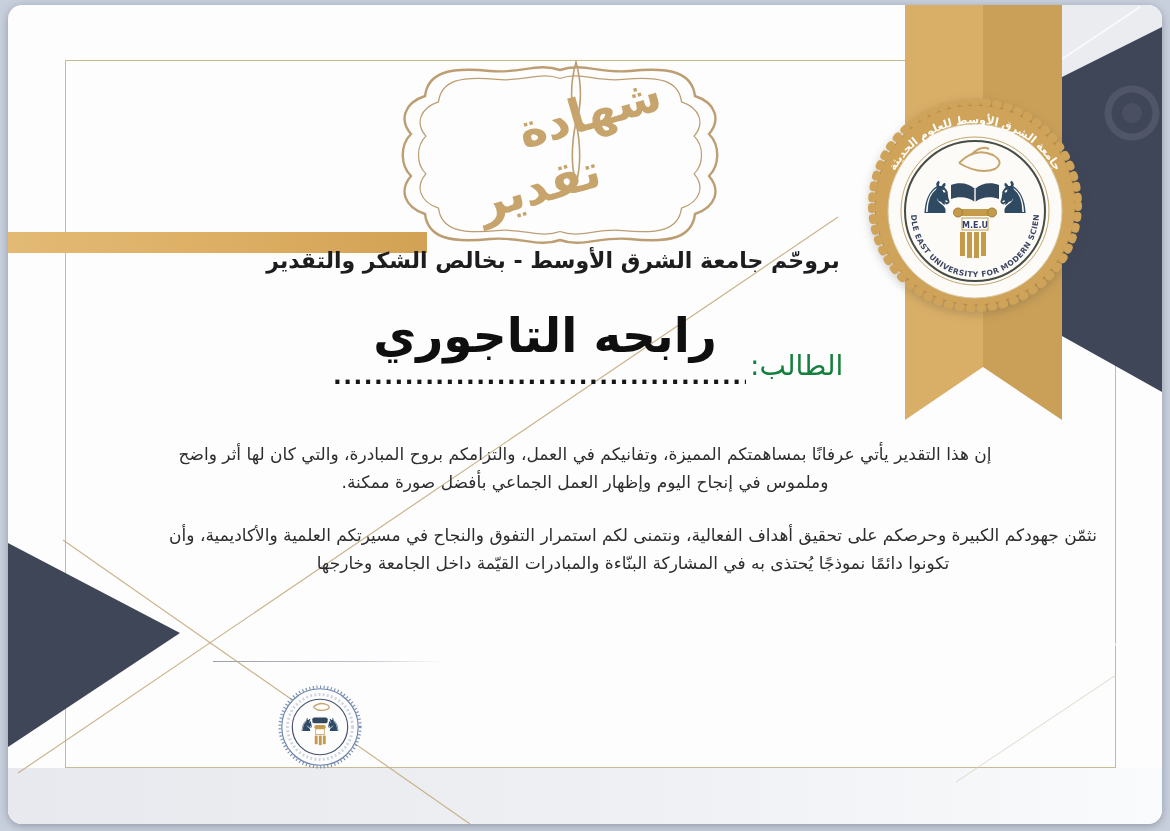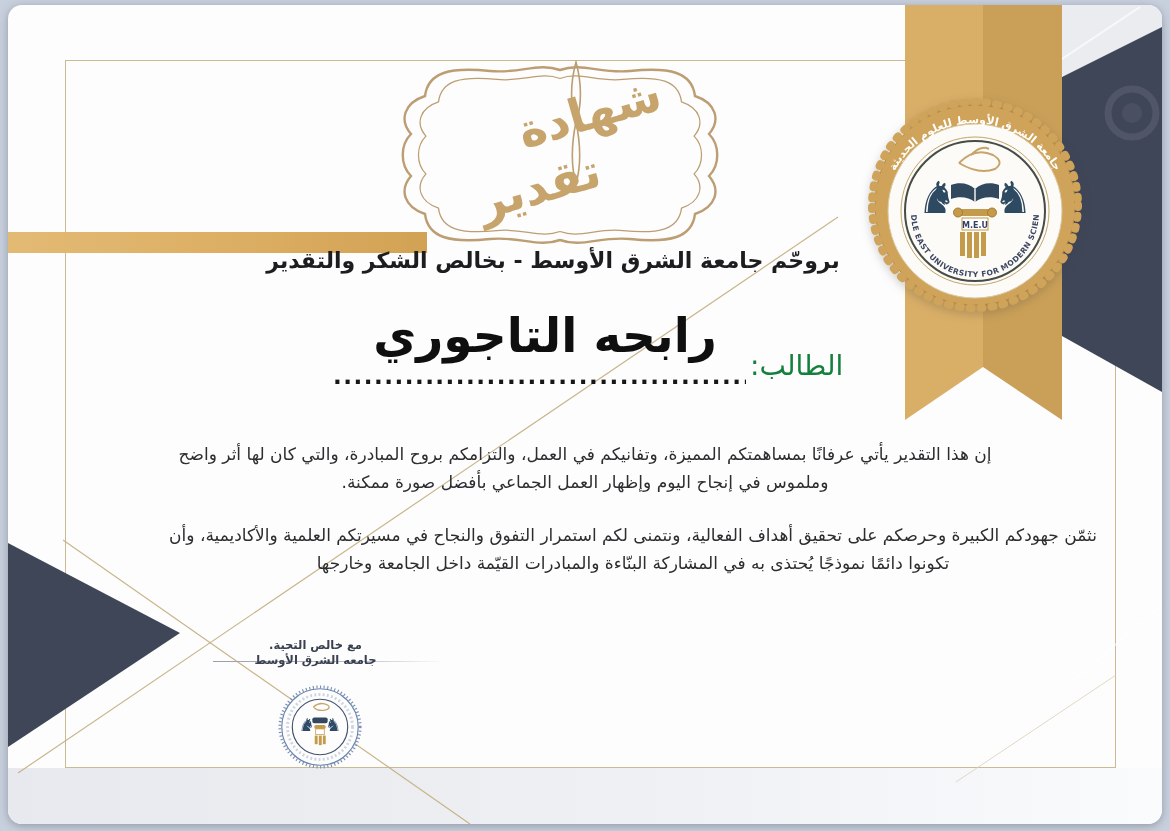--- a/index.html
+++ b/index.html
@@ -76,24 +76,20 @@
     <div class="abs heading" lang="ar">بروحّم جامعة الشرق الأوسط -  بخالص الشكر والتقدير</div>
 
     <div class="abs student-name" lang="ar">رابحه التاجوري</div>
     <div class="abs dots">................................................................................</div>
     <div class="abs student-label" lang="ar">الطالب:</div>
 
     <div class="abs para para1" lang="ar">إن هذا التقدير يأتي عرفانًا بمساهمتكم المميزة، وتفانيكم في العمل، والتزامكم بروح المبادرة، والتي كان لها أثر واضح وملموس في إنجاح اليوم وإظهار العمل الجماعي بأفضل صورة ممكنة.</div>
     <div class="abs para para2" lang="ar">نثمّن جهودكم الكبيرة وحرصكم على تحقيق أهداف الفعالية، ونتمنى لكم استمرار التفوق والنجاح في مسيرتكم العلمية والأكاديمية، وأن تكونوا دائمًا نموذجًا يُحتذى به في المشاركة البنّاءة والمبادرات القيّمة داخل الجامعة وخارجها</div>
 
     <div class="abs sig-line"></div>
-    <div class="abs sig-block">
-      <div>مع خالص التحية.</div>
-      <div>جامعه الشرق الأوسط</div>
-    </div>
 
     <svg class="abs seal-svg" viewBox="-112 -112 224 224">
       <circle r="100" fill="#cfa45a" stroke="#b8883e" stroke-width="1"></circle>
       <circle r="103" fill="none" stroke="#cfa45a" stroke-width="8" stroke-dasharray="2 9" stroke-linecap="round"></circle>
       <circle cx="0" cy="6" r="87" fill="#fcfbf7"></circle>
       <circle cx="0" cy="6" r="87" fill="none" stroke="#d9c9a3" stroke-width="1"></circle>
       <defs>
         <path id="arcTop" d="M -88 -14 A 91 91 0 0 1 88 -14"></path>
         <path id="arcBottom" d="M -64 8 A 64 64 0 0 0 64 8"></path>
       </defs>

